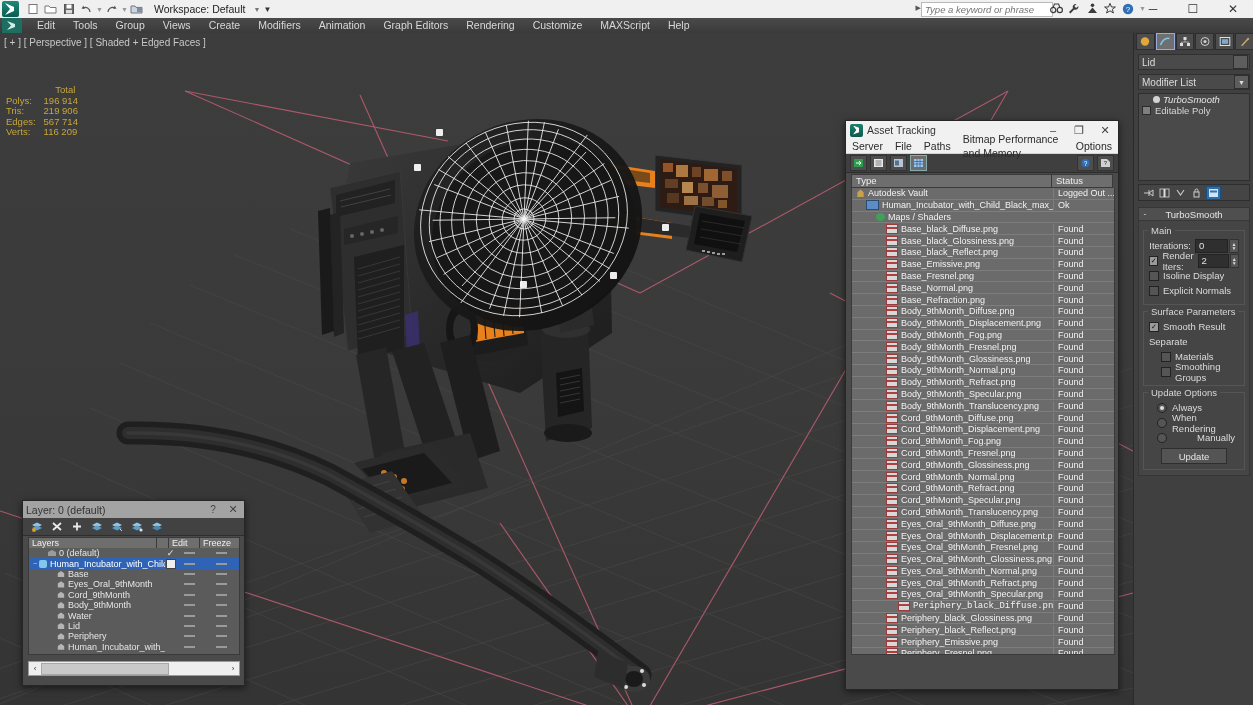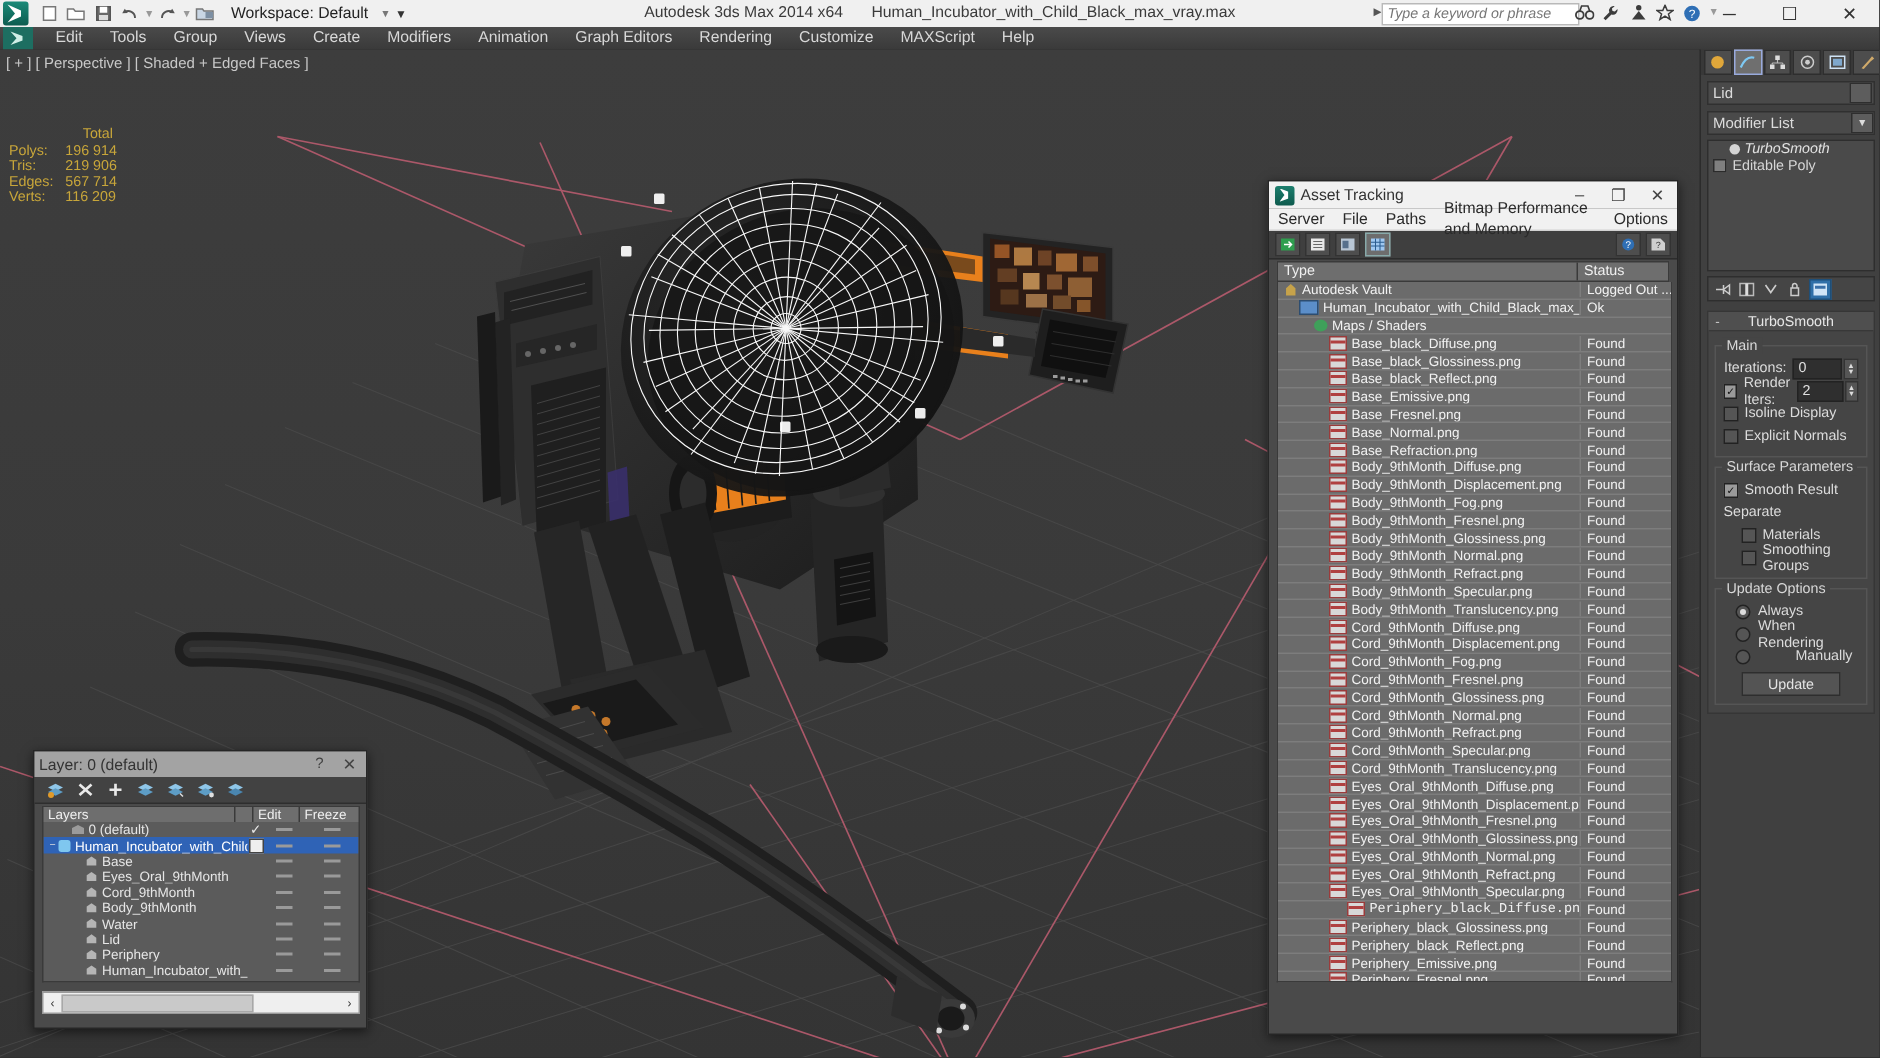--- a/index.html
+++ b/index.html
@@ -187,24 +187,20 @@
       <div class="tbi">
           <svg width="13" height="12" viewBox="0 0 13 12">
             <path d="M1 3h4l1 1.4h6V10H1z" fill="#c9d6e4" stroke="#777"></path>
             <rect x="7" y="5" width="5" height="4" fill="#7d8fa3"></rect>
           </svg>
         </div>
       <div class="ws-box">Workspace: Default</div>
       <div class="ws-caret">▼</div>
       <div class="ws-drop">▼</div>
     </div>
-    <div class="tb-title">
-      <span>Autodesk 3ds Max  2014 x64</span>
-      <span>Human_Incubator_with_Child_Black_max_vray.max</span>
-    </div>
     <div class="tb-searchcaret">▶</div>
     <div class="tb-search">
       <input placeholder="Type a keyword or phrase" style="">
     </div>
     <div class="tb-icons">
       <div class="ic">
           <svg width="13" height="11" viewBox="0 0 13 11">
             <circle cx="3.2" cy="7" r="2.6" fill="none" stroke="#3c3c3c" stroke-width="1.2"></circle>
             <circle cx="9.8" cy="7" r="2.6" fill="none" stroke="#3c3c3c" stroke-width="1.2"></circle>
             <path d="M3.2 4.4 L4.4 1 H8.6 L9.8 4.4" fill="none" stroke="#3c3c3c" stroke-width="1.1"></path>

